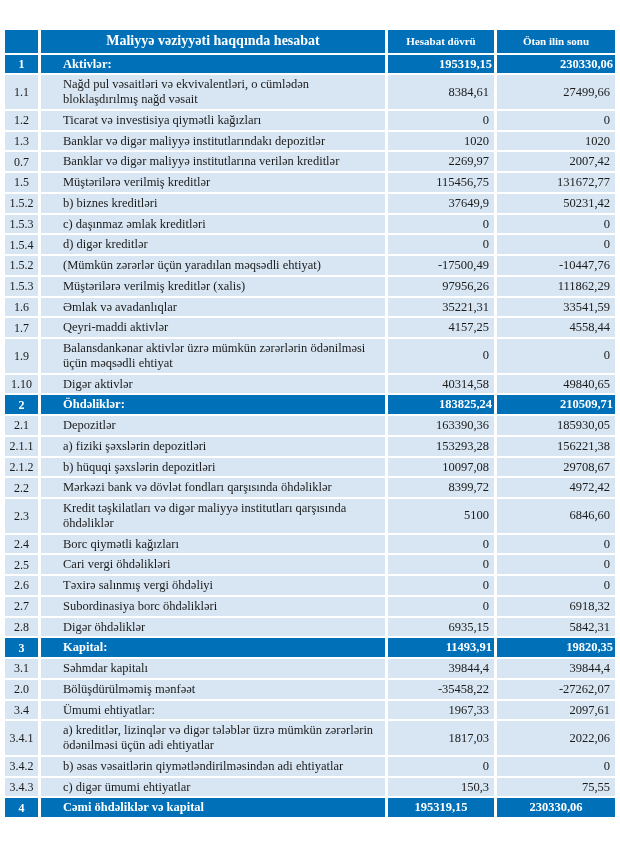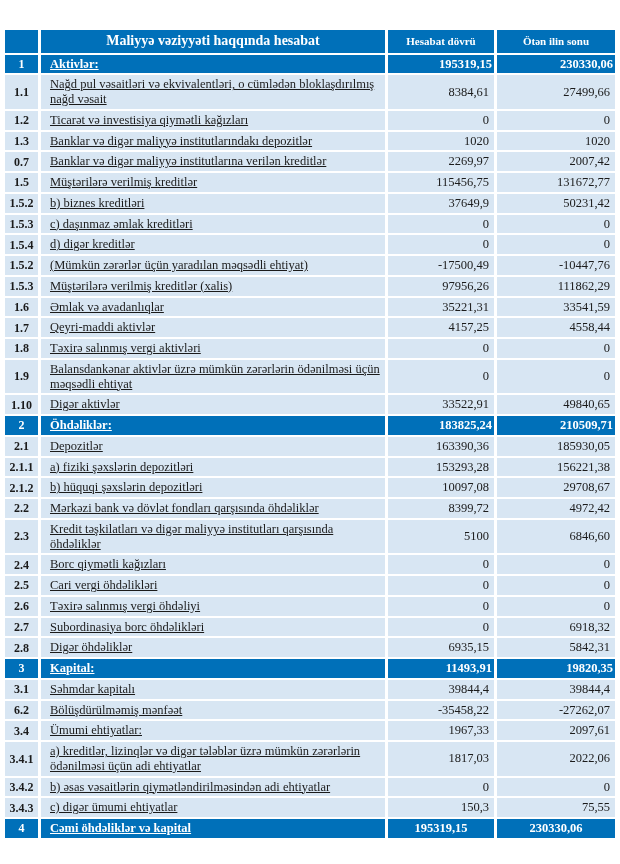--- a/index.html
+++ b/index.html
@@ -46,28 +46,27 @@
     font-size: 14px;
     text-align: center;
     padding: 3px 4px;
   }
   tr.head th.colhead {
     font-size: 11px;
   }
   
   td.num {
     text-align: center;
-    font-weight: bold;
+    font-weight: normal;
     font-size: 12px;
     padding: 2px 1px;
   }
   td.desc {
     text-align: left;
-    padding-left: 9px;
-    text-decoration: underline;
+    padding-left: 22px;
   }
   td.val {
     text-align: right;
     padding-right: 5px;
   }
   
   tr.section td {
     background: #0070b9;
     color: #ffffff;
     font-weight: bold;
@@ -178,35 +177,29 @@
           <td class="val">35221,31</td>
           <td class="val">33541,59</td>
         </tr>
         <tr class="row">
           <td class="num">1.7</td>
           <td class="desc">Qeyri-maddi aktivlər</td>
           <td class="val">4157,25</td>
           <td class="val">4558,44</td>
         </tr>
         <tr class="row">
-          <td class="num">1.8</td>
-          <td class="desc">Təxirə salınmış vergi aktivləri</td>
-          <td class="val">0</td>
-          <td class="val">0</td>
-        </tr>
-        <tr class="row">
           <td class="num">1.9</td>
           <td class="desc">Balansdankənar aktivlər üzrə mümkün zərərlərin ödənilməsi üçün məqsədli ehtiyat</td>
           <td class="val">0</td>
           <td class="val">0</td>
         </tr>
         <tr class="row">
           <td class="num">1.10</td>
           <td class="desc">Digər aktivlər</td>
-          <td class="val">33522,91</td>
+          <td class="val">40314,58</td>
           <td class="val">49840,65</td>
         </tr>
         <tr class="section">
           <td class="num">2</td>
           <td class="desc">Öhdəliklər:</td>
           <td class="val">183825,24</td>
           <td class="val">210509,71</td>
         </tr>
         <tr class="row">
           <td class="num">2.1</td>
@@ -274,21 +267,21 @@
           <td class="val">11493,91</td>
           <td class="val">19820,35</td>
         </tr>
         <tr class="row">
           <td class="num">3.1</td>
           <td class="desc">Səhmdar kapitalı</td>
           <td class="val">39844,4</td>
           <td class="val">39844,4</td>
         </tr>
         <tr class="row">
-          <td class="num">6.2</td>
+          <td class="num">2.0</td>
           <td class="desc">Bölüşdürülməmiş mənfəət</td>
           <td class="val">-35458,22</td>
           <td class="val">-27262,07</td>
         </tr>
         <tr class="row">
           <td class="num">3.4</td>
           <td class="desc">Ümumi ehtiyatlar:</td>
           <td class="val">1967,33</td>
           <td class="val">2097,61</td>
         </tr>

